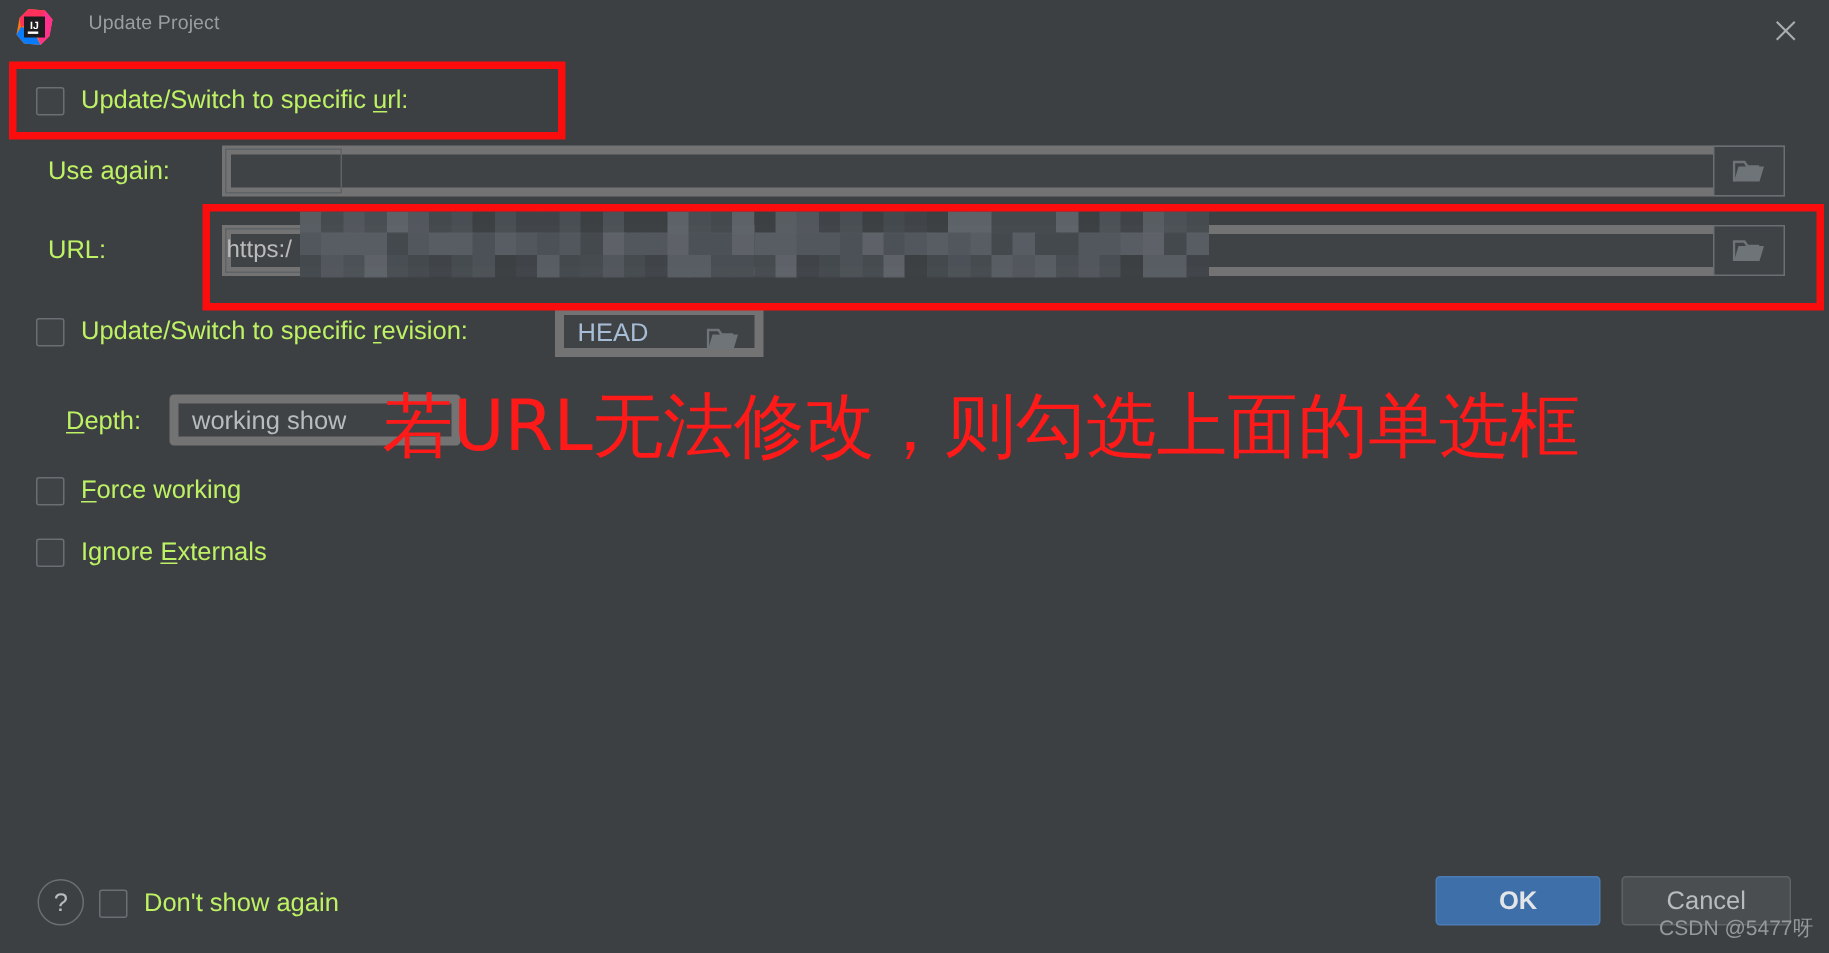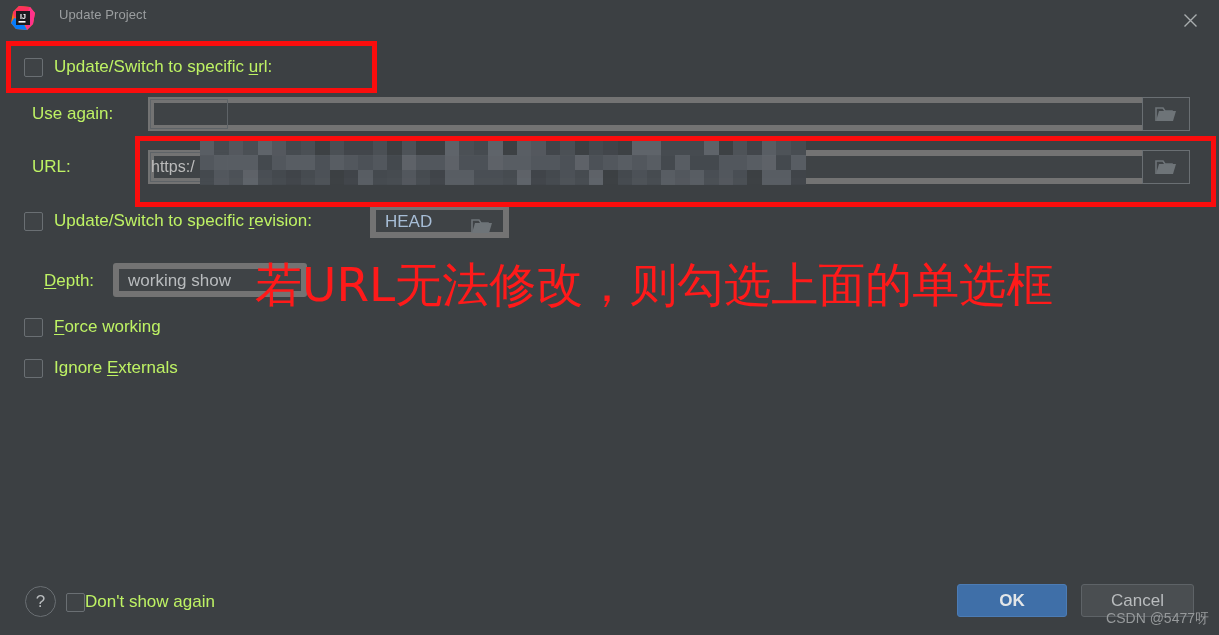--- a/index.html
+++ b/index.html
@@ -162,21 +162,21 @@
     position: absolute;
     left: 25px; top: 586px;
     width: 31px; height: 31px;
     border: 1px solid #6a6f73;
     border-radius: 50%;
     display: flex; align-items: center; justify-content: center;
     font-size: 17px; color: #b9bcbe;
     cursor: pointer;
   }
   #row-dontshow { position: absolute; left: 66px; top: 592px;
-                  display: flex; align-items: center; }
+                  display: flex; align-items: center; gap: 11px; }
 
   #btn-ok {
     position: absolute;
     left: 957px; top: 584px;
     width: 110px; height: 33px;
     background: #3f6fa8;
     border: 1px solid #4c7cb5;
     border-radius: 3px;
     color: #e3e6e8;
     font-size: 17px; font-weight: bold;

